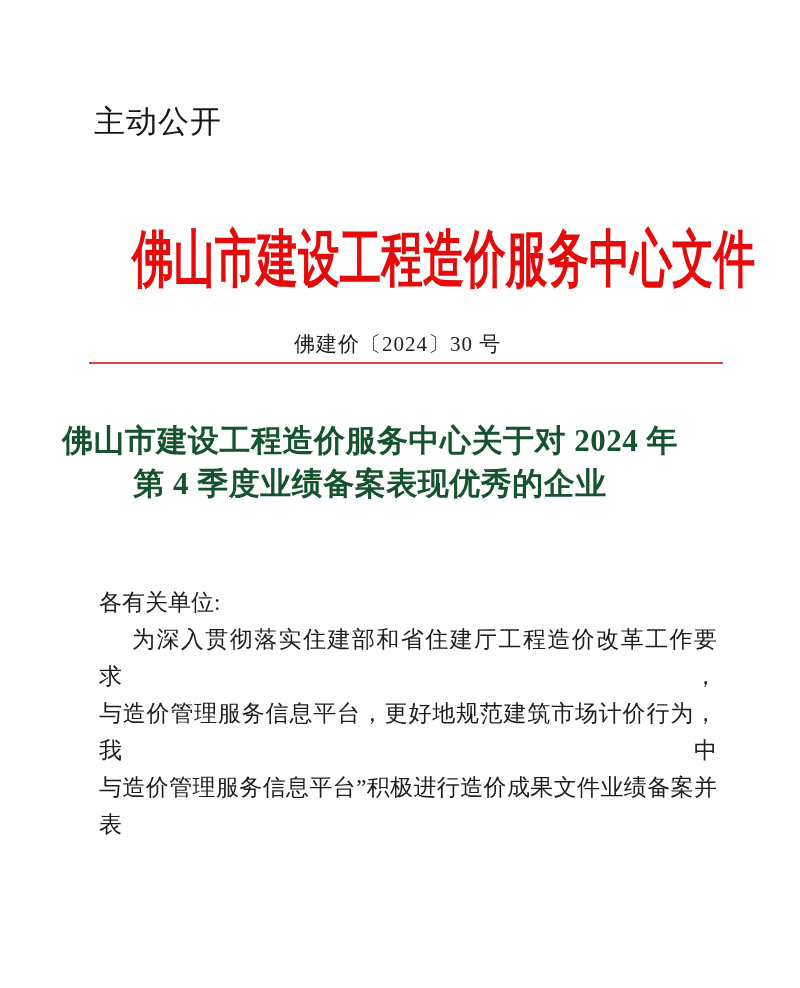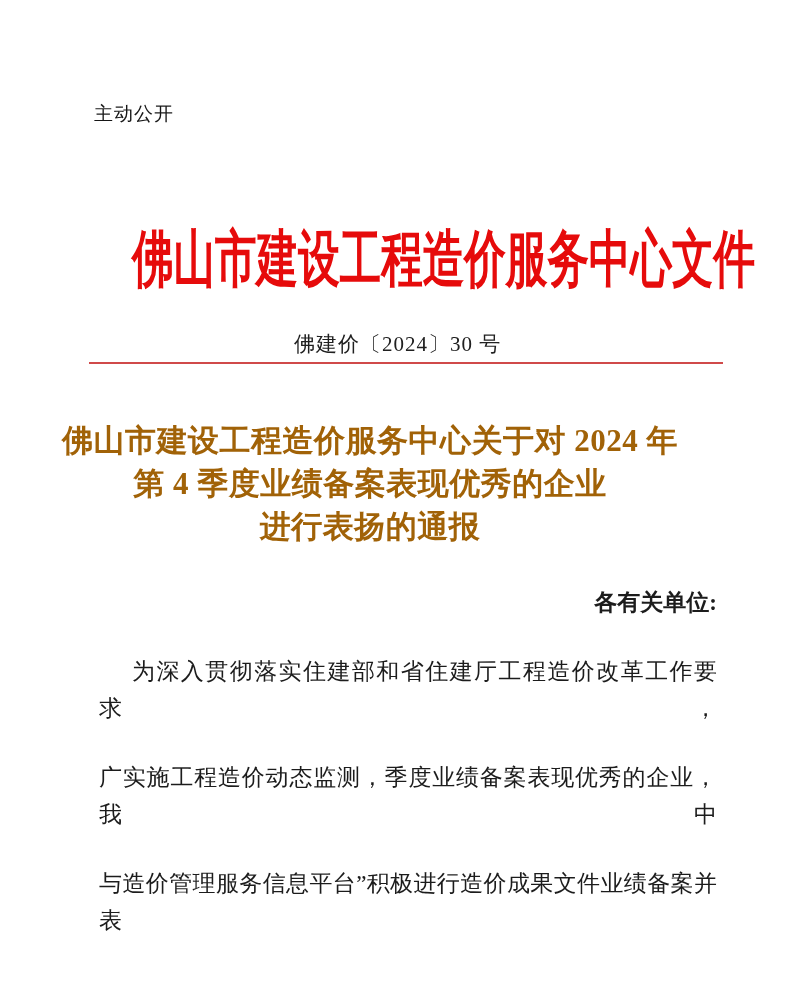--- a/index.html
+++ b/index.html
@@ -15,21 +15,21 @@
     background:#ffffff;
     overflow:hidden;
     font-family:"Liberation Serif","DejaVu Serif",serif;
     color:var(--ink);
   }
   .publicity{
     position:absolute;
     left:94px;
     top:101px;
     font-family:Liberation Serif, serif;
-    font-size:19px;
+    font-size:31px;
     letter-spacing:1px;
     color:#161616;
     white-space:nowrap;
   }
   .masthead{
     position:absolute;
     top:226px;
     left:0;
     width:800px;
     text-align:center;
@@ -62,40 +62,38 @@
   }
   .notice-title{
     position:absolute;
     top:419px;
     left:0;
     width:740px;
     text-align:center;
     font-size:31px;
     font-weight:bold;
     line-height:43px;
-    color:#a16207;
+    color:#14532d;
     letter-spacing:0.5px;
   }
   .body{
     position:absolute;
     left:99px;
     top:584px;
     width:618px;
     font-size:23px;
     line-height:37px;
     color:var(--ink);
   }
   .salutation{
-    text-align:right;
-    font-weight:bold;
+    text-align:left;
   }
   .pline{
     text-align:justify;
     text-align-last:justify;
-    margin-top:32px;
   }
   .pline.first{
     text-indent:33px;
   }
 </style>
 </head>
 <body>
 
 <div class="page">
 
@@ -103,25 +101,24 @@
 
   <div class="masthead">佛山市建设工程造价服务中心文件</div>
 
   <div class="docnum">佛建价〔2024〕30 号</div>
 
   <div class="redrule"></div>
 
   <div class="notice-title">
     <div>佛山市建设工程造价服务中心关于对 2024 年</div>
     <div>第 4 季度业绩备案表现优秀的企业</div>
-    <div>进行表扬的通报</div>
   </div>
 
   <div class="body">
     <div class="salutation">各有关单位:</div>
 
     <div class="pline first">为深入贯彻落实住建部和省住建厅工程造价改革工作要求，</div>
-    <div class="pline">广实施工程造价动态监测，季度业绩备案表现优秀的企业，我中</div>
+    <div class="pline">与造价管理服务信息平台，更好地规范建筑市场计价行为，我中</div>
     <div class="pline">与造价管理服务信息平台”积极进行造价成果文件业绩备案并表</div>
 
   </div>
 
 </div>
 
 </body></html>

